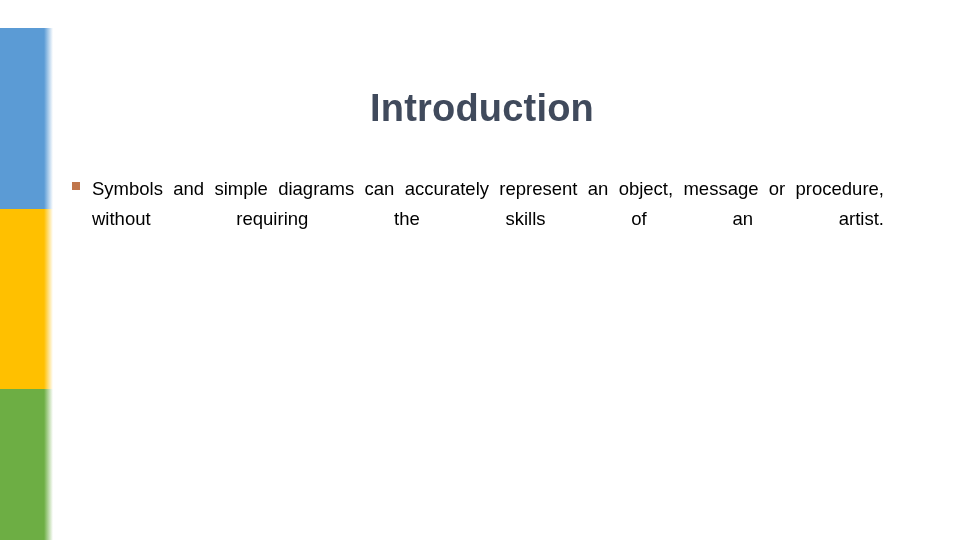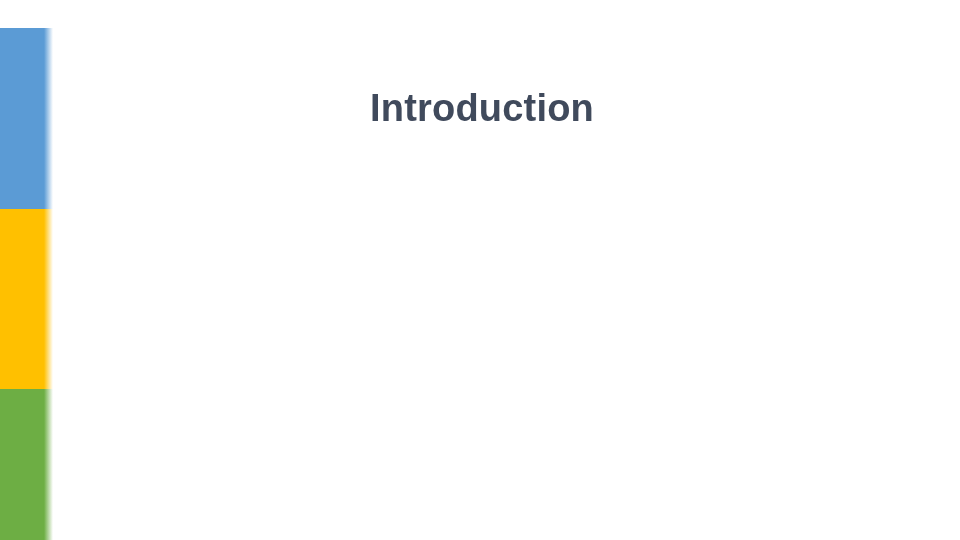--- a/index.html
+++ b/index.html
@@ -116,14 +116,20 @@
   </div>
 
   <div id="accent-fade">
     <div class="fade-seg" id="fade-seg-blue" style="background: linear-gradient(to right, rgb(91, 155, 213), rgba(255, 255, 255, 0));"></div>
     <div class="fade-seg" id="fade-seg-yellow" style="background: linear-gradient(to right, rgb(255, 192, 0), rgba(255, 255, 255, 0));"></div>
     <div class="fade-seg" id="fade-seg-green" style="background: linear-gradient(to right, rgb(109, 174, 68), rgba(255, 255, 255, 0));"></div>
   </div>
 
   <div id="slide-title" style="color: rgb(64, 74, 92);">Introduction</div>
 
+  <div id="body-content">
+    <div class="bullet-row">
+      <span class="bullet-marker" style="background: rgb(192, 118, 75);"></span>
+      <span class="bullet-text">Symbols and simple diagrams can accurately represent an object, message or procedure, without requiring the skills of an artist.</span>
+    </div>
+  </div>
 
 </div>
 
 </body></html>

